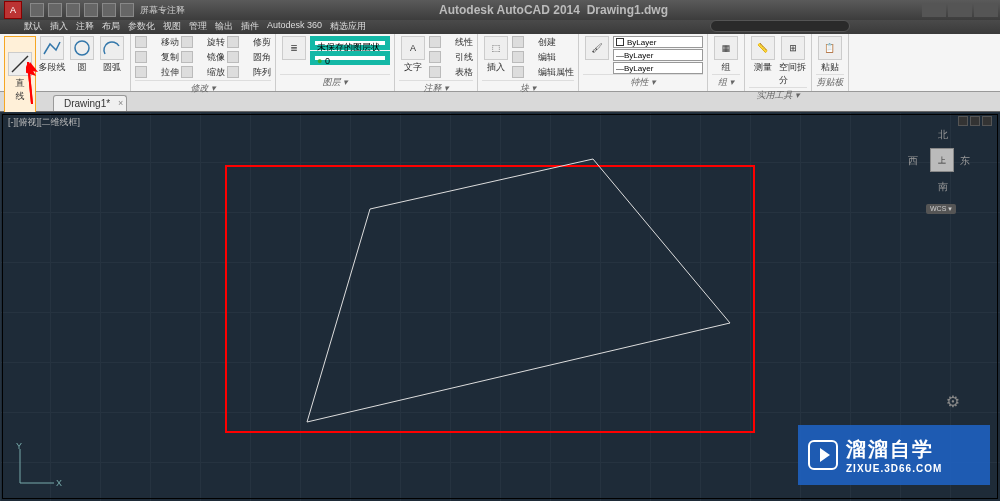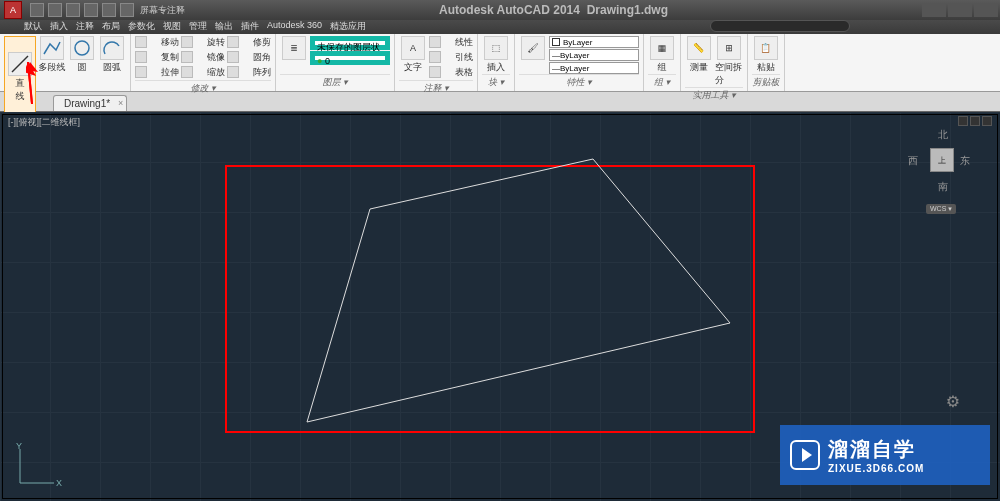--- a/index.html
+++ b/index.html
@@ -52,21 +52,21 @@
 .navcube-wrap { position: absolute; top: 12px; right: 28px; width: 60px; height: 80px; }
 .nav-dir { position: absolute; font-size: 10px; color: #999; }
 .nav-cube { position: absolute; top: 24px; left: 18px; width: 24px; height: 24px; background: #bbb; border: 1px solid #888; display: flex; align-items: center; justify-content: center; font-size: 8px; color: #333; }
 .nav-wcs { position: absolute; top: 80px; left: 14px; font-size: 7px; background: #555; color: #ccc; padding: 1px 4px; border-radius: 2px; }
 .nav-wheel { position: absolute; top: 280px; right: 40px; color: #888; font-size: 16px; }
 
 .arrow { position: absolute; top: 60px; left: 26px; pointer-events: none; }
 .arrow line { stroke: #ff0000; stroke-width: 2; }
 .arrow polygon { fill: #ff0000; }
 
-.watermark { position: absolute; right: 10px; bottom: 16px; width: 210px; height: 60px; background: rgba(30,100,200,0.85); display: flex; align-items: center; gap: 8px; padding: 6px 10px; }
+.watermark { position: absolute; right: 10px; bottom: 16px; width: 192px; height: 60px; background: rgba(30,100,200,0.85); display: flex; align-items: center; gap: 8px; padding: 6px 10px; }
 .watermark .play { width: 30px; height: 30px; border: 2.5px solid #fff; border-radius: 6px; display: flex; align-items: center; justify-content: center; }
 .watermark .play::after { content:""; border-left: 10px solid #fff; border-top: 7px solid transparent; border-bottom: 7px solid transparent; margin-left: 3px; }
 .watermark .txt { color: #fff; display: flex; flex-direction: column; }
 .watermark .txt .cn { font-size: 20px; font-weight: bold; letter-spacing: 2px; }
 .watermark .txt .en { font-size: 10px; letter-spacing: 1px; font-weight: bold; }
 </style>
 </head>
 <body>
 
 <div class="titlebar">
@@ -231,20 +231,34 @@
     </div>
     <div class="panel-label">注释 ▾</div>
   </div>
 
   <div class="ribbon-panel">
     <div class="panel-body">
       <div class="big-btn">
           <div class="ico">⬚</div>
           <span>插入</span>
         </div>
+      <div class="col">
+        <div class="small-btn">
+            <span class="ico"></span>
+            <span>创建</span>
+          </div>
+        <div class="small-btn">
+            <span class="ico"></span>
+            <span>编辑</span>
+          </div>
+        <div class="small-btn">
+            <span class="ico"></span>
+            <span>编辑属性</span>
+          </div>
+      </div>
     </div>
     <div class="panel-label">块 ▾</div>
   </div>
 
   <div class="ribbon-panel">
     <div class="panel-body">
       <div class="big-btn">
           <div class="ico">🖌</div>
         </div>
       <div class="col">

